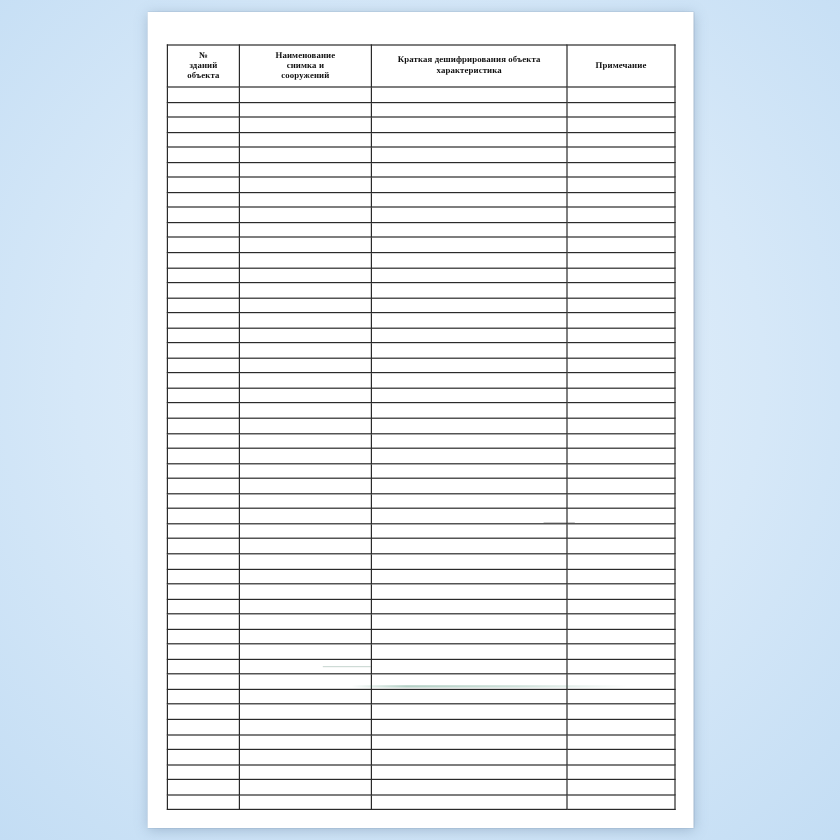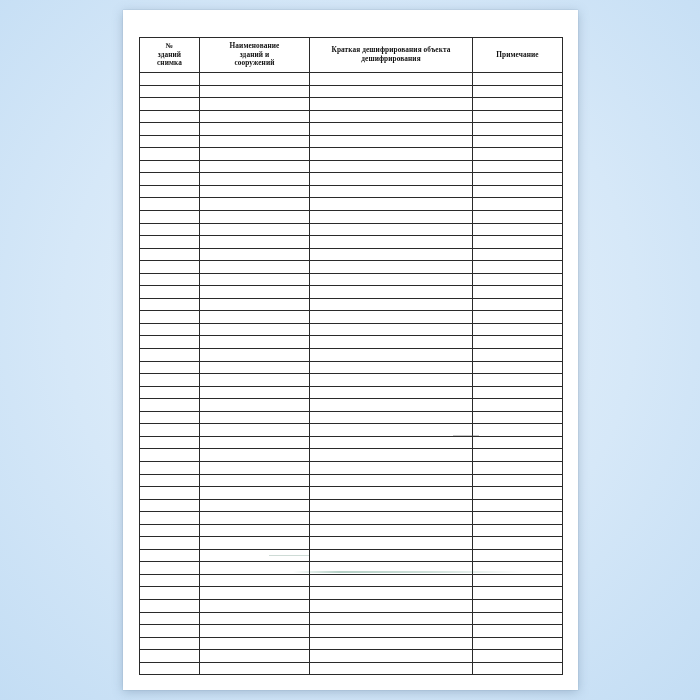--- a/index.html
+++ b/index.html
@@ -109,30 +109,30 @@
           <col class="c1">
           <col class="c2">
           <col class="c3">
           <col class="c4">
         </colgroup>
         <thead>
           <tr>
             <th>
               <span class="hdr-line">№</span>
               <span class="hdr-line">зданий</span>
-              <span class="hdr-line">снимка</span>
+              <span class="hdr-line">объекта</span>
             </th>
             <th>
               <span class="hdr-line">Наименование</span>
-              <span class="hdr-line">зданий и</span>
+              <span class="hdr-line">снимка и</span>
               <span class="hdr-line">сооружений</span>
             </th>
             <th>
               <span class="hdr-line">Краткая дешифрирования объекта</span>
-              <span class="hdr-line">дешифрирования</span>
+              <span class="hdr-line">характеристика</span>
             </th>
             <th>
               <span class="hdr-line">Примечание</span>
             </th>
           </tr>
         </thead>
         <tbody id="table-body">
             <tr>
               <td></td>
               <td></td>

